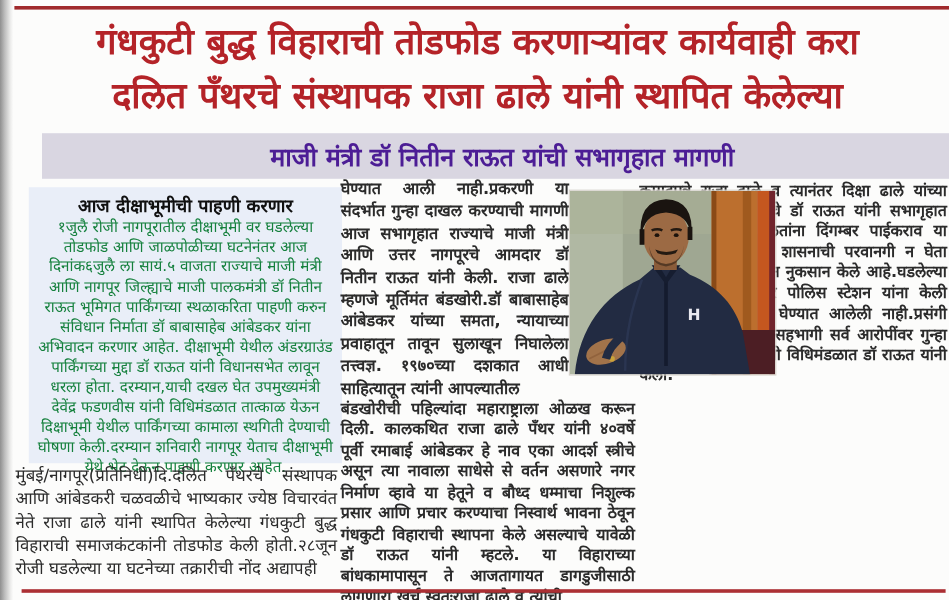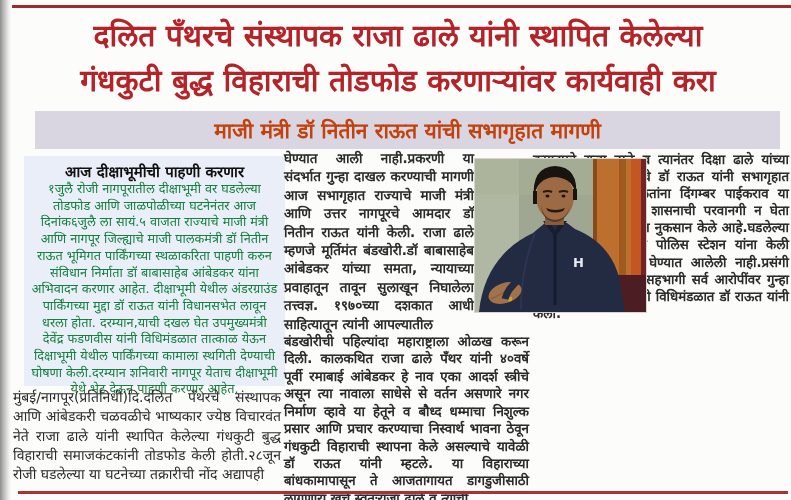--- a/index.html
+++ b/index.html
@@ -18,21 +18,21 @@
   .headline {
     position:absolute; left:14px; top:13px; width:768px; margin:0;
     text-align:center; color:#b42328; font-weight:bold;
     font-size:30px; line-height:45px;
   }
   .headline .hl { display:block; white-space:nowrap; }
 
   .subhead {
     position:absolute; left:35px; top:111px; width:745px; height:38px;
     background:#d9d6e1; display:flex; align-items:center; justify-content:center;
-    font-size:21px; font-weight:bold; color:#c2410c;
+    font-size:21px; font-weight:bold; color:#4c1d95;padding-left:11px;
   }
 
   .box {
     position:absolute; left:24px; top:156px; width:261px; height:230px;
     background:#e9eef8; box-sizing:border-box; padding:5px 7px 4px;
     text-align:center;
   }
   .box-title { font-size:15px; font-weight:bold; color:#101010; margin:0 0 0 0; }
   .box-body  { font-size:12.7px; line-height:16.7px; color:#15803d; }
 
@@ -58,22 +58,22 @@
 </style>
 </head>
 <body>
 
 <div class="page">
 
   <div class="scan-edge"></div>
   <div class="rule-top"></div>
 
   <h1 class="headline">
+    <span class="hl">गंधकुटी बुद्ध विहाराची तोडफोड करणाऱ्यांवर कार्यवाही करा</span>
     <span class="hl">दलित पँथरचे संस्थापक राजा ढाले यांनी स्थापित केलेल्या</span>
-    <span class="hl">गंधकुटी बुद्ध विहाराची तोडफोड करणाऱ्यांवर कार्यवाही करा</span>
   </h1>
 
   <div class="subhead">
     <span>माजी मंत्री डॉ नितीन राऊत यांची सभागृहात मागणी</span>
   </div>
 
   <div class="box">
     <div class="box-title">आज दीक्षाभूमीची पाहणी करणार</div>
     <div class="box-body">१जुलै रोजी नागपूरातील दीक्षाभूमी वर घडलेल्या तोडफोड आणि जाळपोळीच्या घटनेनंतर आज दिनांक६जुलै ला सायं.५ वाजता राज्याचे माजी मंत्री आणि नागपूर जिल्ह्याचे माजी पालकमंत्री डॉ नितीन राऊत भूमिगत पार्किंगच्या स्थळाकरिता पाहणी करुन संविधान निर्माता डॉ बाबासाहेब आंबेडकर यांना अभिवादन करणार आहेत. दीक्षाभूमी येथील अंडरग्राउंड पार्किंगच्या मुद्दा डॉ राऊत यांनी विधानसभेत लावून धरला होता. दरम्यान,याची दखल घेत उपमुख्यमंत्री देवेंद्र फडणवीस यांनी विधिमंडळात तात्काळ येऊन दिक्षाभूमी येथील पार्किंगच्या कामाला स्थगिती देण्याची घोषणा केली.दरम्यान शनिवारी नागपूर येताच दीक्षाभूमी येथे भेट देऊन पाहणी करणार आहेत.</div>
   </div>

